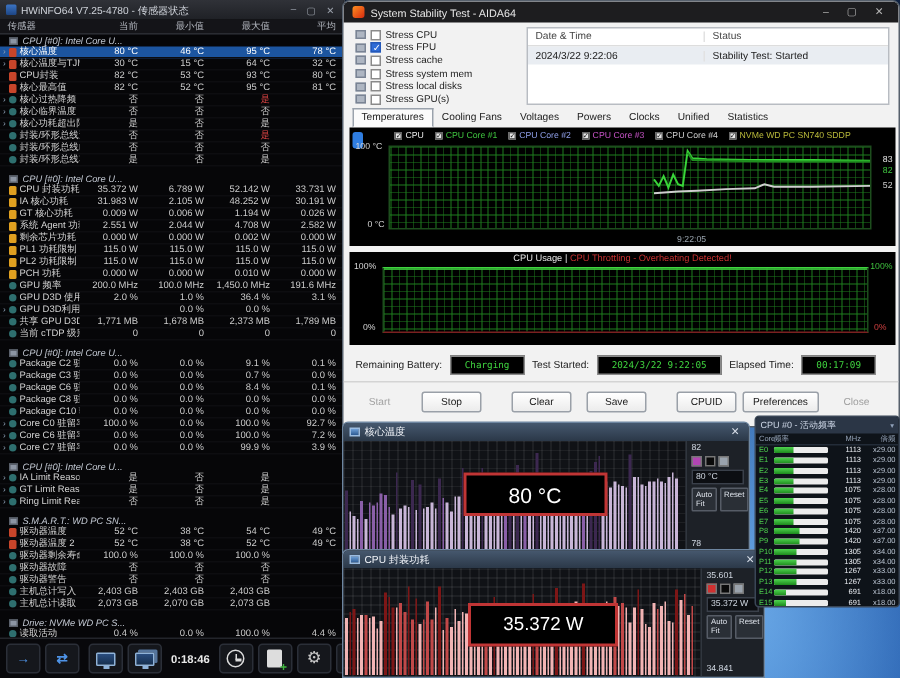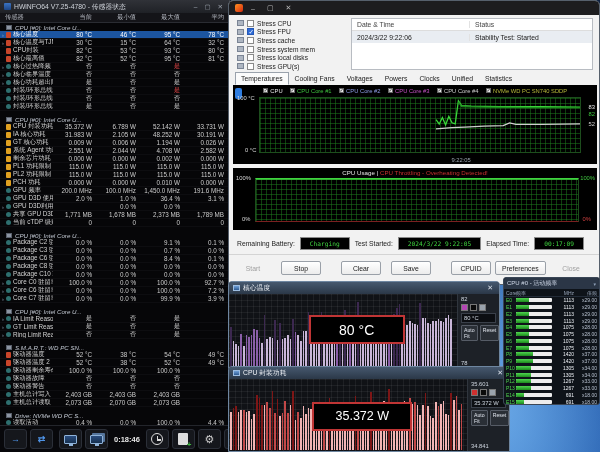--- a/index.html
+++ b/index.html
@@ -640,20 +640,21 @@
       </div>
     <div class="fbtn">
         <span class="fclose">✕</span>
       </div>
   </div>
 </div>
 
 <div class="win" id="aida">
   <div class="a-title">
     <span class="aic"></span>
+    <span class="t">System Stability Test - AIDA64</span>
     <span class="wbtn">–</span>
     <span class="wbtn">▢</span>
     <span class="wbtn">✕</span>
   </div>
   <div class="stress">
 
   <div class="st-row">
       <span class="sic"></span>
       <span class="cb"></span>
       <span>Stress CPU</span>

